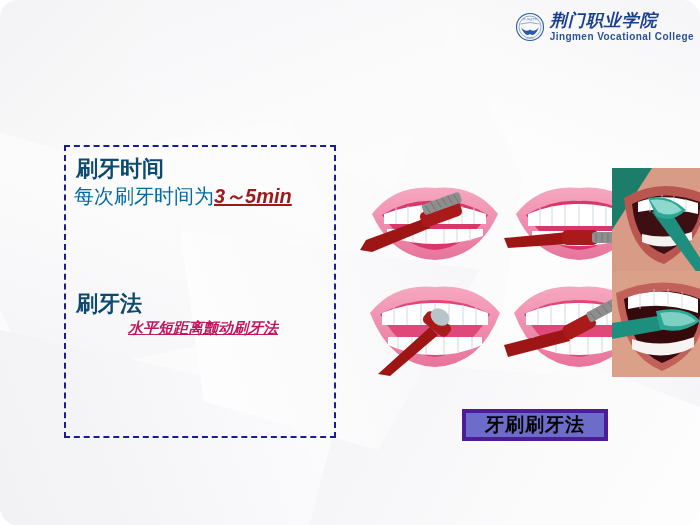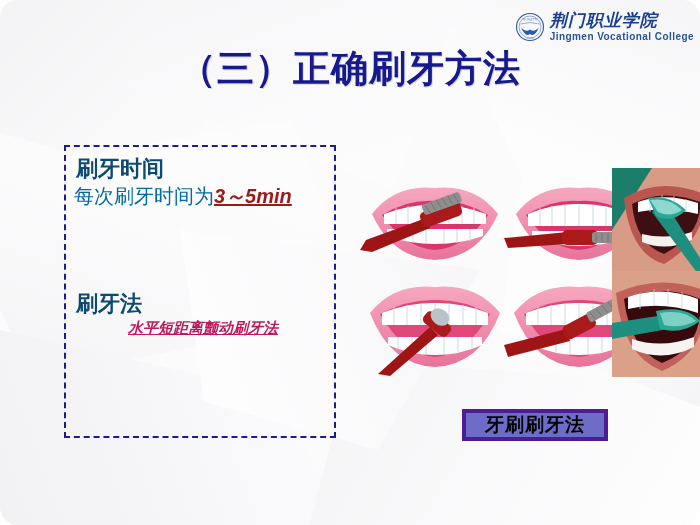--- a/index.html
+++ b/index.html
@@ -138,21 +138,20 @@
         <text x="30" y="16" font-size="5" fill="#2b5aa8" text-anchor="middle" font-family="DejaVu Sans">荆门职业学院</text>
         <text x="30" y="54" font-size="4" fill="#2b5aa8" text-anchor="middle" font-family="DejaVu Sans">1 9 8 3</text>
       </svg>
     </span>
     <span id="logo-text">
       <span id="logo-cn">荆门职业学院</span>
       <span id="logo-en">Jingmen Vocational College</span>
     </span>
   </div>
 
-  <div id="title">（三）正确刷牙方法</div>
 
   <div id="info-box">
 
     <div id="time-head" class="sec-head">刷牙时间</div>
 
     <div id="time-line">
       <span class="sec-body">每次刷牙时间为</span><span class="hl">3～5min</span>
     </div>
 
     <div id="method-head" class="sec-head">刷牙法</div>

